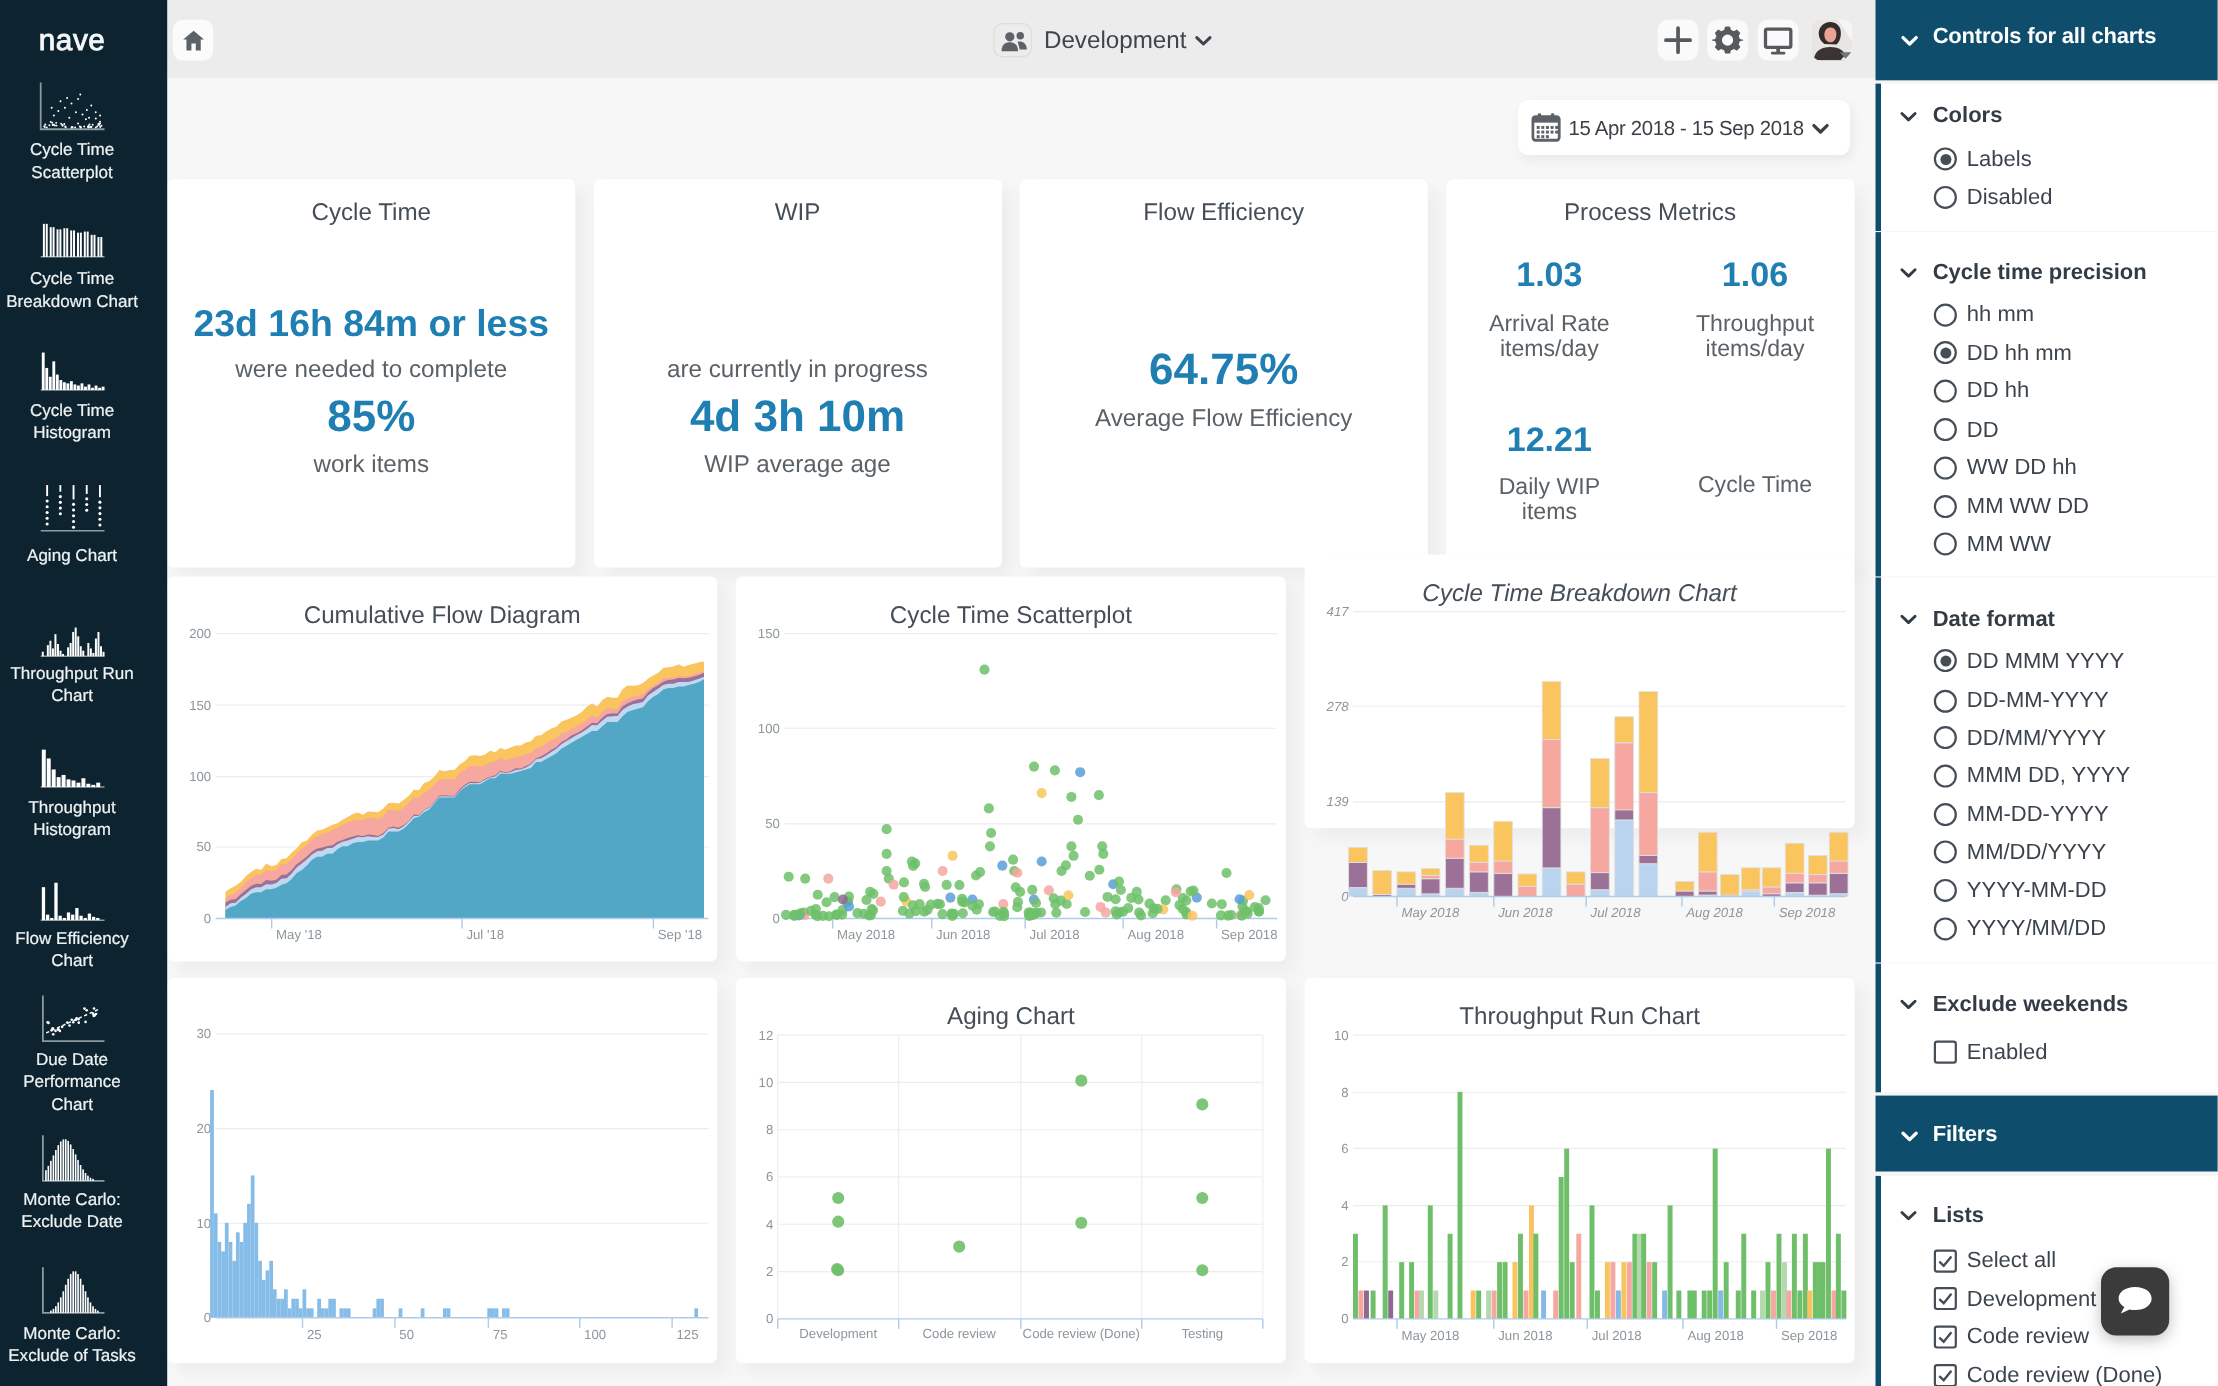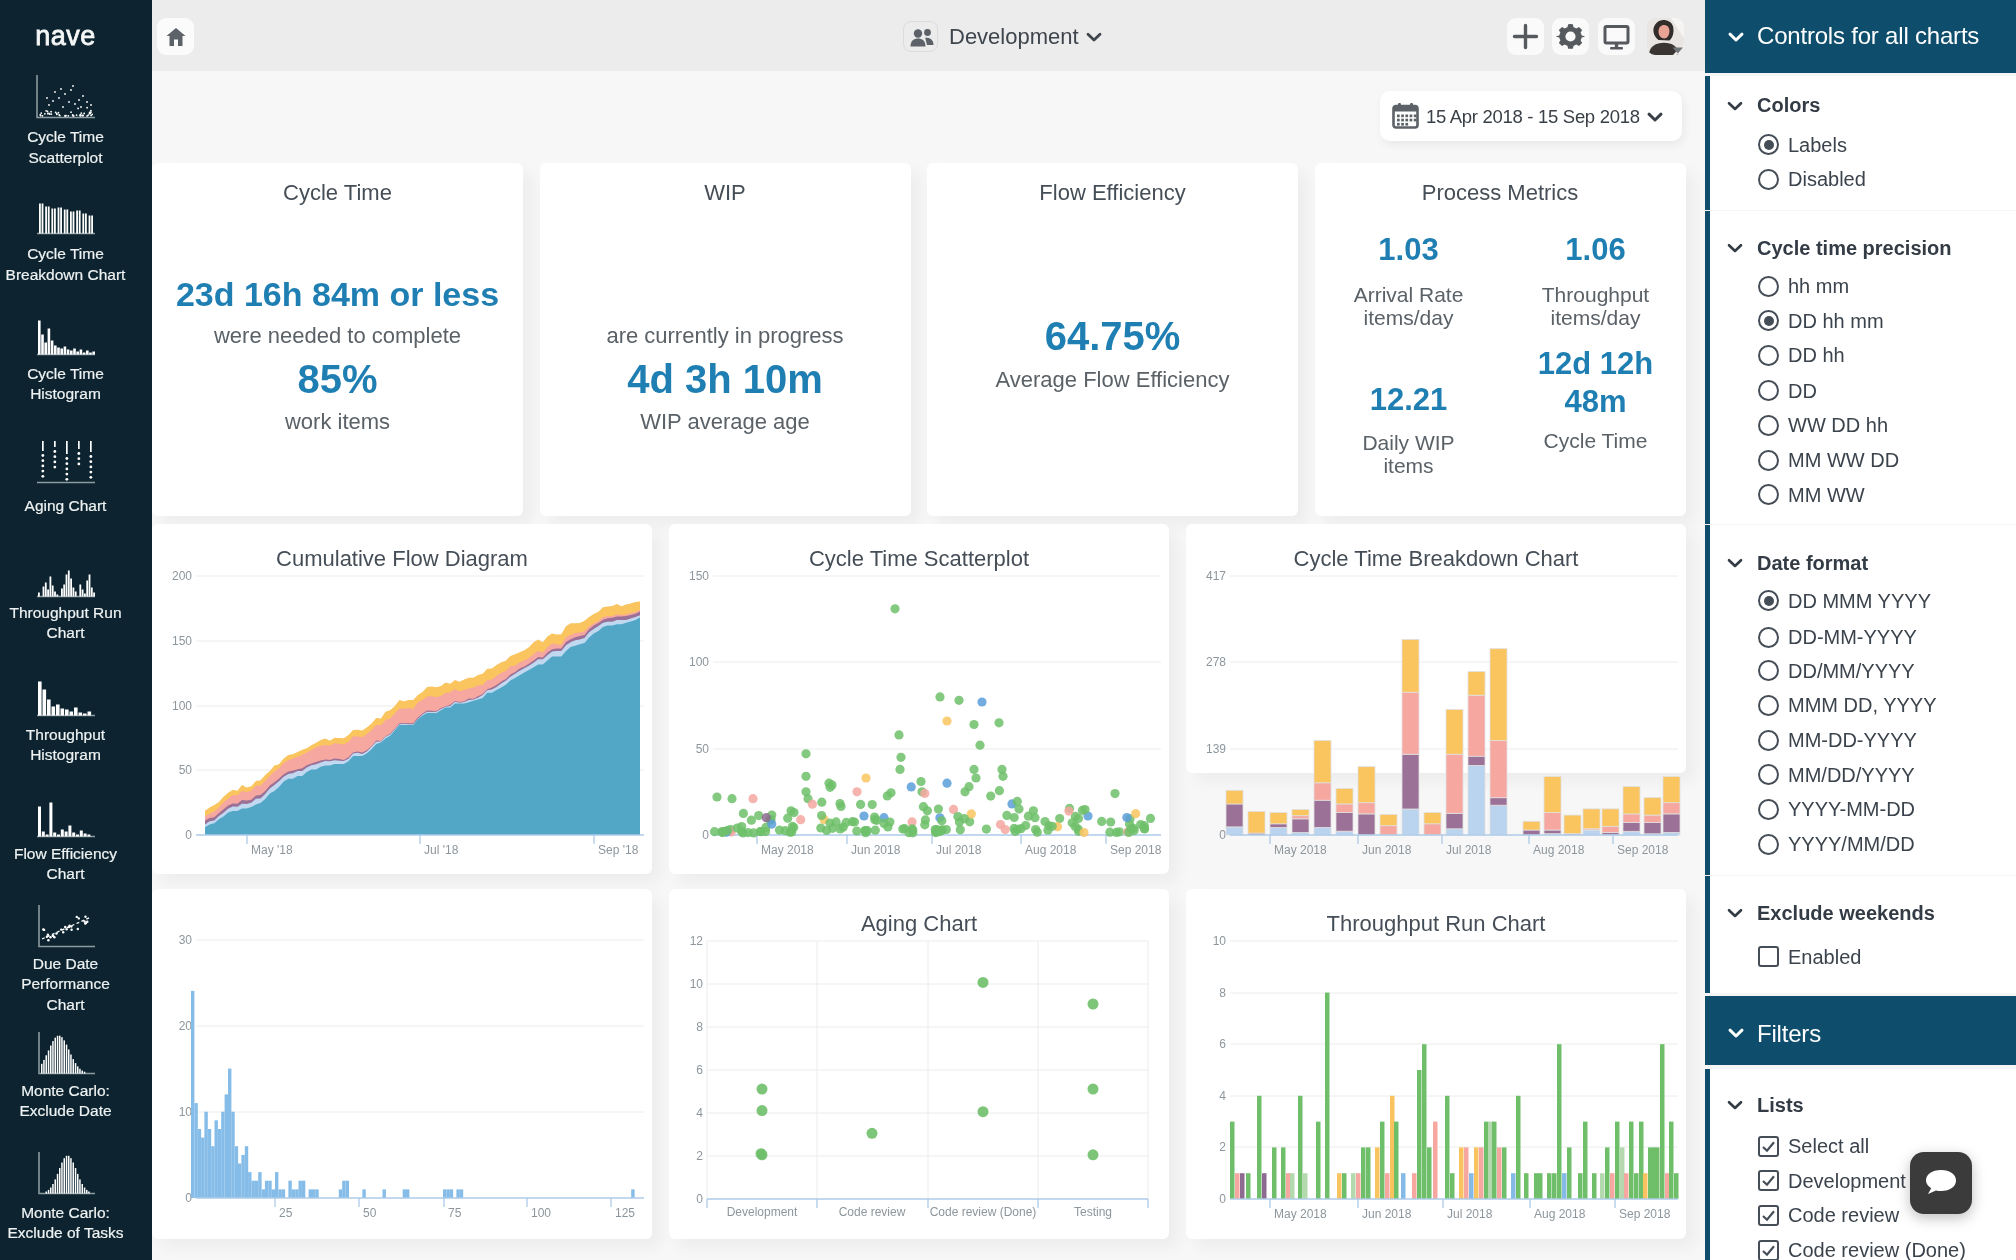--- a/index.html
+++ b/index.html
@@ -12,21 +12,21 @@
 #main{position:absolute;left:131px;top:71px;width:1574px;height:1189px;background:#f7f7f7;}
 .card{position:absolute;background:#fff;border-radius:6px;box-shadow:9px 9px 16px rgba(0,0,0,0.045);}
 .ctitle{position:absolute;width:100%;text-align:center;font-size:22px;color:#454e57;}
 .big{position:absolute;width:100%;text-align:center;font-size:34px;font-weight:700;color:#1f7fb2;}
 .big2{position:absolute;width:100%;text-align:center;font-size:40px;font-weight:700;color:#1f7fb2;}
 .sub{position:absolute;width:100%;text-align:center;font-size:22px;color:#5a6167;}
 .pmnum{position:absolute;text-align:center;font-size:31px;font-weight:700;color:#1f7fb2;line-height:38px;}
 .pmlab{position:absolute;text-align:center;font-size:21px;color:#5a6167;line-height:23px;}
 #rightbar{position:absolute;left:1705px;top:0;width:311px;height:1260px;background:#f5f5f5;}
 .rhead{position:absolute;left:0;width:311px;background:#0e4d6c;color:#fff;}
-.rhead .t{position:absolute;left:52px;font-size:24px;font-weight:400;letter-spacing:-0.2px;}
+.rhead .t{position:absolute;left:52px;font-size:20px;font-weight:700;letter-spacing:-0.2px;}
 .rsec{position:absolute;left:0;width:311px;background:#fff;border-left:5px solid #0e4d6c;}
 .rtitle{position:absolute;left:52px;font-size:20px;font-weight:700;color:#333b45;}
 .radio{position:absolute;left:53px;width:21px;height:21px;border:2px solid #454d56;border-radius:50%;background:#fff;}
 .radio.sel::after{content:"";position:absolute;left:3.5px;top:3.5px;width:10px;height:10px;border-radius:50%;background:#454d56;}
 .cbox{position:absolute;left:53px;width:21px;height:21px;border:2px solid #454d56;border-radius:3px;background:#fff;}
 .olab{position:absolute;left:83px;font-size:20px;color:#3b434c;}
 .chev{position:absolute;width:18px;height:18px;}
 svg{display:block;}
 .axlab{font-size:12px;fill:#8d969c;font-family:"Liberation Sans",sans-serif;}
 </style></head>
@@ -448,21 +448,20 @@
       <div class="sub" style="top:204px">Average Flow Efficiency</div>
     </div>
     <div class="card" style="left:1183.5px;top:92px;width:371px;height:353px;">
       <div class="ctitle" style="top:17px">Process Metrics</div>
       <div class="pmnum" style="left:24px;top:68px;width:140px">1.03</div>
       <div class="pmlab" style="left:24px;top:120px;width:140px">Arrival Rate<br>items/day</div>
       <div class="pmnum" style="left:211px;top:68px;width:140px">1.06</div>
       <div class="pmlab" style="left:211px;top:120px;width:140px">Throughput<br>items/day</div>
       <div class="pmnum" style="left:24px;top:218px;width:140px">12.21</div>
       <div class="pmlab" style="left:24px;top:268px;width:140px">Daily WIP<br>items</div>
-      <div class="pmnum" style="left:211px;top:182px;width:140px">12d 12h<br>48m</div>
       <div class="pmlab" style="left:211px;top:266px;width:140px">Cycle Time</div>
     </div>
     <div class="card" style="left:21px;top:453px;width:500px;height:350px;">
       <div class="ctitle" style="top:22px">Cumulative Flow Diagram</div>
       <svg class="abs" style="left:0;top:0" width="500" height="350" viewBox="0 0 500 350">
         <line x1="44" y1="52" x2="492" y2="52" stroke="#ececec" stroke-width="1"></line>
         <text x="40" y="56" text-anchor="end" class="axlab">200</text>
         <line x1="44" y1="117" x2="492" y2="117" stroke="#ececec" stroke-width="1"></line>
         <text x="40" y="121" text-anchor="end" class="axlab">150</text>
         <line x1="44" y1="182" x2="492" y2="182" stroke="#ececec" stroke-width="1"></line>
@@ -691,21 +690,21 @@
         <circle cx="270.3" cy="307.7" r="4.6" fill="#6fbf6a" fill-opacity="0.85"></circle>
         <circle cx="466.7" cy="289.7" r="4.6" fill="#f9c45f" fill-opacity="0.85"></circle>
         <circle cx="459.8" cy="308.4" r="4.6" fill="#6fbf6a" fill-opacity="0.85"></circle>
         <circle cx="243.8" cy="306.2" r="4.6" fill="#6fbf6a" fill-opacity="0.85"></circle>
         <circle cx="171.2" cy="304.9" r="4.6" fill="#6fbf6a" fill-opacity="0.85"></circle>
         <circle cx="196.6" cy="306.9" r="4.6" fill="#6fbf6a" fill-opacity="0.85"></circle>
         <circle cx="475.5" cy="304.9" r="4.6" fill="#6fbf6a" fill-opacity="0.85"></circle>
         <circle cx="218.9" cy="302.9" r="4.6" fill="#6fbf6a" fill-opacity="0.85"></circle>
       </svg>
     </div>
-    <div class="card" style="left:1055px;top:453px;width:500px;height:249px;">
+    <div class="card" style="left:1055px;top:433px;width:500px;height:249px;font-style:italic;">
       <div class="ctitle" style="top:22px">Cycle Time Breakdown Chart</div>
       <svg class="abs" style="left:0;top:0" width="500" height="350" viewBox="0 0 500 350">
         <line x1="44" y1="52" x2="492" y2="52" stroke="#ececec" stroke-width="1"></line>
         <text x="40" y="56" text-anchor="end" class="axlab">417</text>
         <line x1="44" y1="138" x2="492" y2="138" stroke="#ececec" stroke-width="1"></line>
         <text x="40" y="142" text-anchor="end" class="axlab">278</text>
         <line x1="44" y1="225" x2="492" y2="225" stroke="#ececec" stroke-width="1"></line>
         <text x="40" y="229" text-anchor="end" class="axlab">139</text>
         <text x="40" y="315" text-anchor="end" class="axlab">0</text>
         <rect x="40" y="302.9" width="17" height="8.1" fill="#bad3ee" stroke="#e0e0e0" stroke-width="0.8"></rect>

